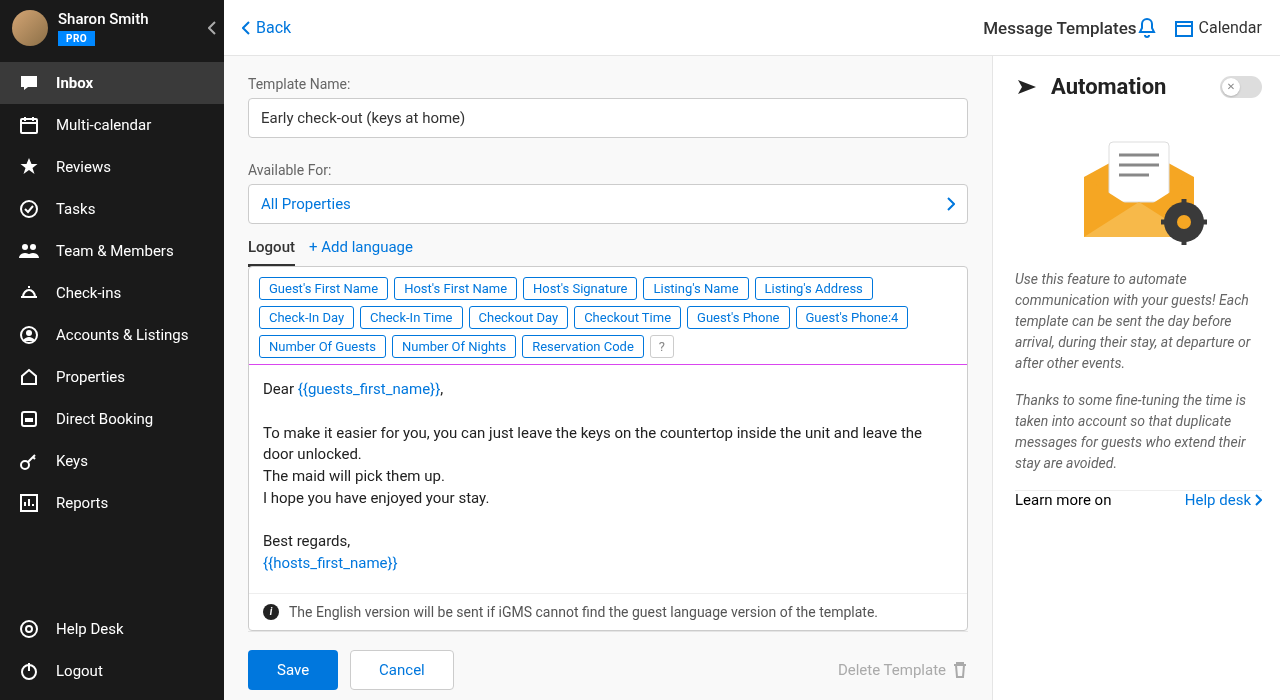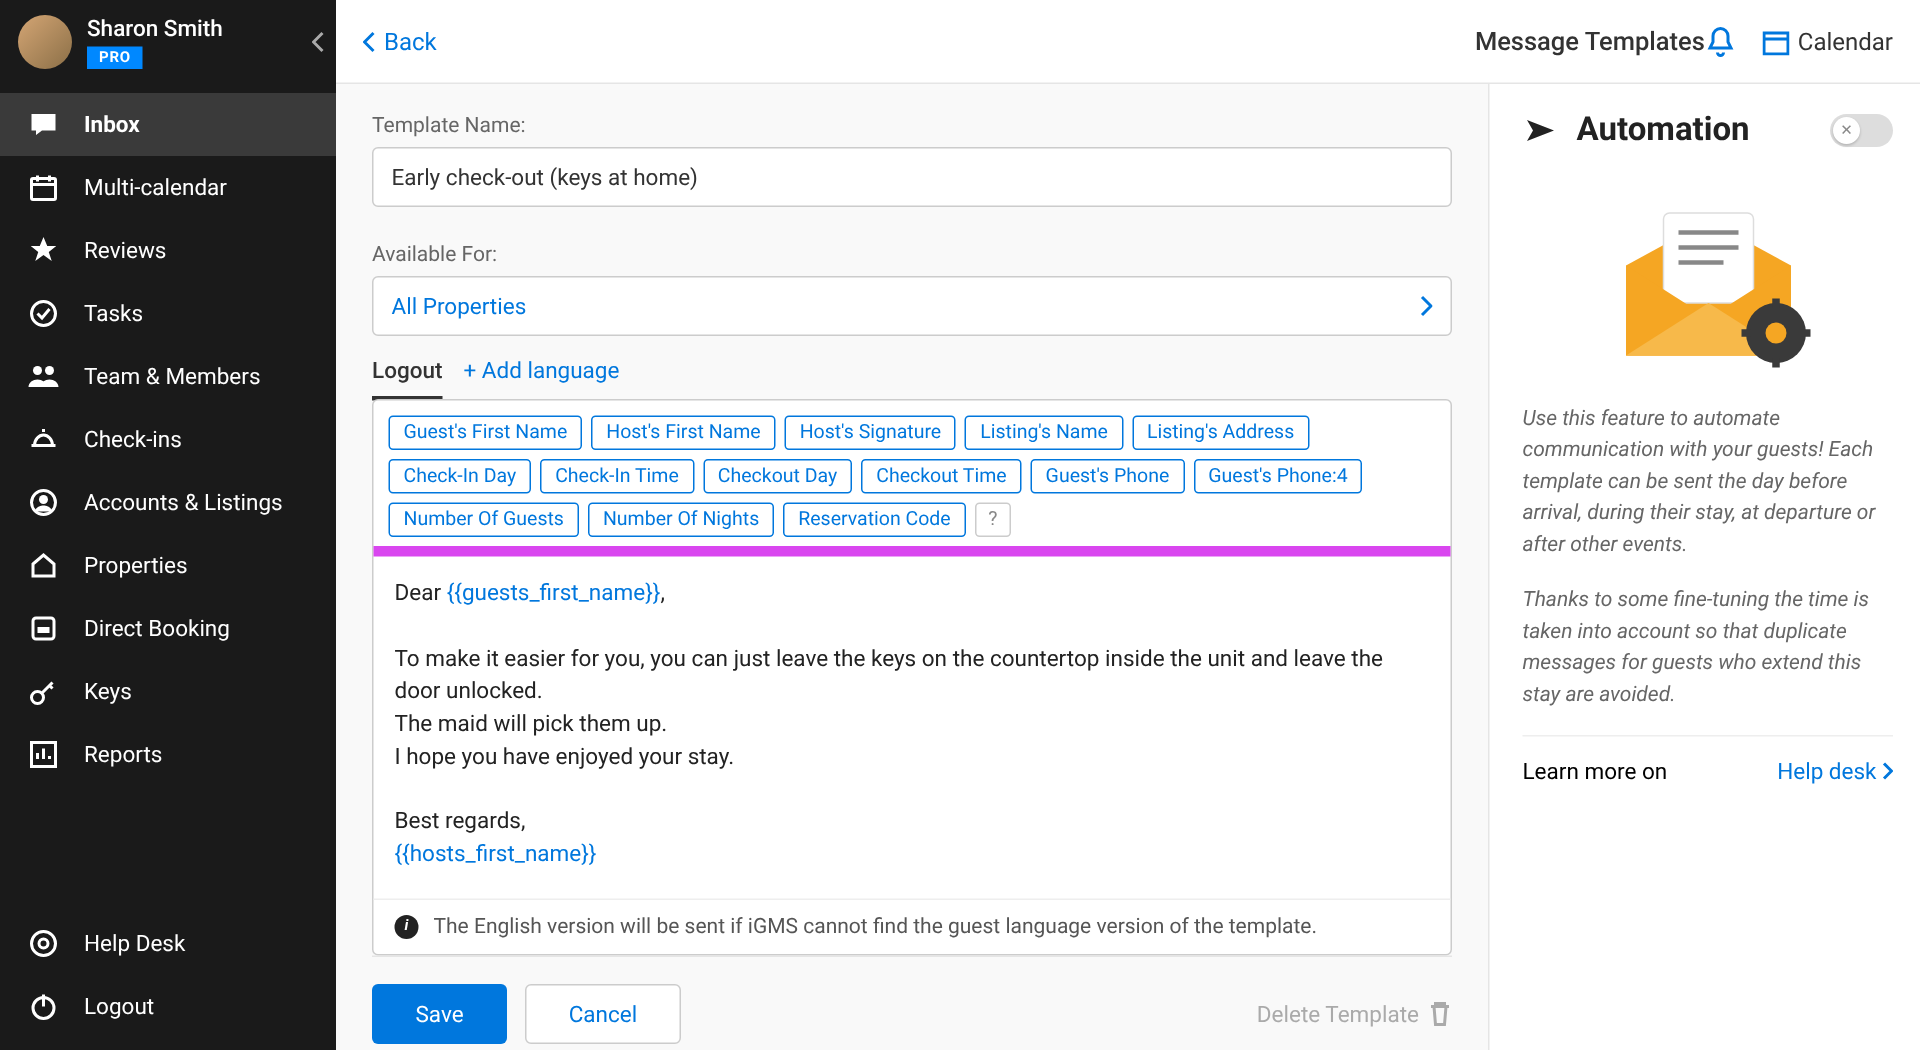--- a/index.html
+++ b/index.html
@@ -31,42 +31,42 @@
 .form-group { flex: 1; display: flex; flex-direction: column; }
 .form-label { font-size: 14px; color: #666; margin-bottom: 6px; }
 .text-input { height: 40px; border: 1px solid #ccc; border-radius: 4px; padding: 0 12px; font-size: 15px; color: #333; background: #fff; }
 .select-input { height: 40px; border: 1px solid #ccc; border-radius: 4px; padding: 0 12px; font-size: 15px; color: #0077dd; display: flex; align-items: center; justify-content: space-between; cursor: pointer; background: #fff; }
 .tabs { display: flex; gap: 14px; align-items: baseline; }
 .tab { font-size: 15px; color: #333; padding-bottom: 8px; cursor: pointer; }
 .tab.active { border-bottom: 3px solid #333; font-weight: 500; }
 .add-lang { color: #0077dd; font-size: 15px; cursor: pointer; }
 
 .editor-box { border: 1px solid #ccc; border-radius: 4px; background: #fff; margin-top: -1px; }
-.tags-area { padding: 10px 10px 6px 10px; border-bottom: 7px solid #d946ef; display: flex; flex-wrap: wrap; gap: 6px; }
+.tags-area { padding: 10px 10px 6px 10px; border-bottom: 1px solid #d946ef; display: flex; flex-wrap: wrap; gap: 6px; }
 .tag { border: 1px solid #0077dd; color: #0077dd; font-size: 13px; padding: 3px 9px; border-radius: 3px; cursor: pointer; background: #fff; }
 .tag.help { color: #888; border-color: #ccc; padding: 3px 8px; }
 .editor-body { padding: 14px 14px 18px 14px; font-size: 15px; line-height: 1.45; color: #222; min-height: 180px; }
 .editor-body .var { color: #0077dd; }
 .editor-note { border-top: 1px solid #eee; padding: 10px 14px; display: flex; align-items: center; gap: 10px; font-size: 14px; color: #555; }
 .info-icon { width: 16px; height: 16px; border-radius: 50%; background: #222; color: #fff; display: flex; align-items: center; justify-content: center; font-size: 10px; font-weight: 700; font-style: italic; }
 
 .actions { margin-top: auto; padding-top: 18px; display: flex; align-items: center; gap: 12px; border-top: 1px solid #e5e5e5; }
 .btn { height: 40px; padding: 0 28px; border-radius: 4px; font-size: 15px; cursor: pointer; border: 1px solid transparent; }
 .btn-primary { background: #0077dd; color: #fff; }
 .btn-secondary { background: #fff; color: #0077dd; border-color: #ccc; }
 .delete-link { margin-left: auto; color: #aaa; font-size: 15px; display: flex; align-items: center; gap: 6px; cursor: pointer; }
 
 .right-panel { width: 288px; border-left: 1px solid #e5e5e5; padding: 18px 18px 18px 22px; display: flex; flex-direction: column; background: #fff; }
 .panel-header { display: flex; align-items: center; gap: 12px; margin-bottom: 20px; }
 .panel-title { font-size: 22px; font-weight: 700; color: #222; flex: 1; }
 .toggle { width: 42px; height: 22px; border-radius: 11px; background: #ddd; position: relative; cursor: pointer; }
 .toggle::after { content: "✕"; position: absolute; left: 2px; top: 2px; width: 18px; height: 18px; border-radius: 50%; background: #fff; color: #888; font-size: 10px; display: flex; align-items: center; justify-content: center; box-shadow: 0 1px 2px rgba(0,0,0,.2); }
 .panel-illus { display: flex; justify-content: center; margin: 8px 0 22px 0; }
 .panel-text { font-size: 14px; color: #666; font-style: italic; line-height: 1.5; margin-bottom: 16px; }
-.panel-footer { border-top: 1px solid #eee; padding-top: 14px; display: flex; align-items: center; justify-content: space-between; font-size: 15px; }
+.panel-footer { border-top: 1px solid #eee; display: flex; align-items: center; justify-content: space-between; font-size: 15px; }
 .help-link { color: #0077dd; display: flex; align-items: center; gap: 4px; cursor: pointer; }
 
 svg { display: block; }
 </style>
 </head>
 <body>
 
 <div class="sidebar">
   <div class="sidebar-header">
     <div class="avatar"></div>
@@ -324,21 +324,21 @@
           <g stroke="#3a3a3a" stroke-width="5">
               <line x1="120" y1="72" x2="120" y2="78"></line>
               <line x1="120" y1="112" x2="120" y2="118"></line>
               <line x1="97" y1="95" x2="103" y2="95"></line>
               <line x1="137" y1="95" x2="143" y2="95"></line>
             </g>
         </svg>
       </div>
 
       <p class="panel-text">Use this feature to automate communication with your guests! Each template can be sent the day before arrival, during their stay, at departure or after other events.</p>
-      <p class="panel-text">Thanks to some fine-tuning the time is taken into account so that duplicate messages for guests who extend this stay are avoided.</p>
+      <p class="panel-text">Thanks to some fine-tuning the time is taken into account so that duplicate messages for guests who extend their stay are avoided.</p>
 
       <div class="panel-footer">
         <span>Learn more on</span>
         <a class="help-link">
           <span>Help desk</span>
           <svg width="7" height="12" viewBox="0 0 7 12">
               <path d="M1 1l5 5-5 5" stroke="#0077dd" stroke-width="2" fill="none"></path>
             </svg>
         </a>
       </div>

